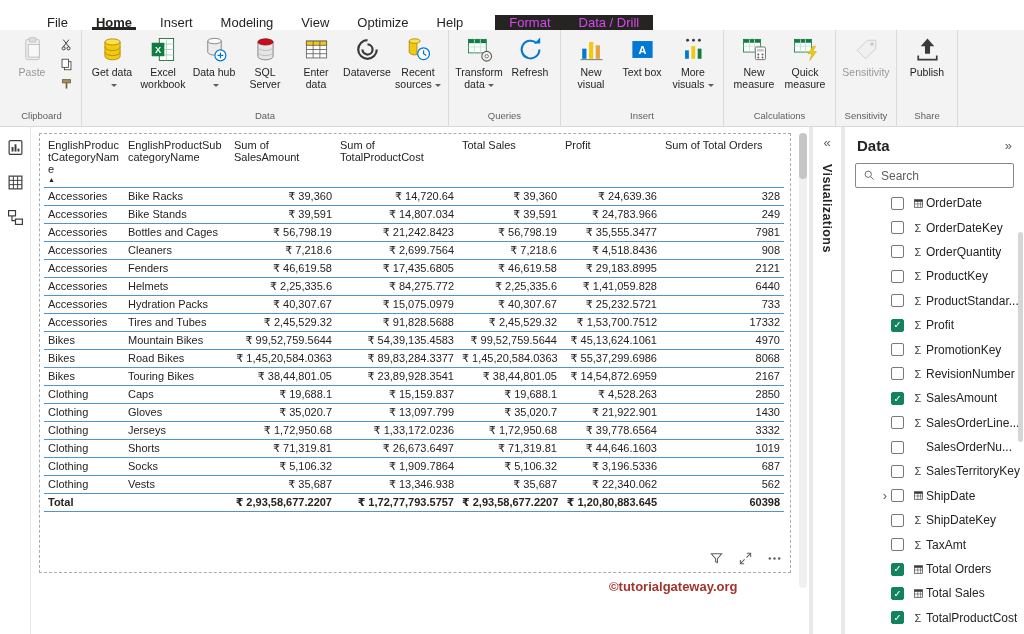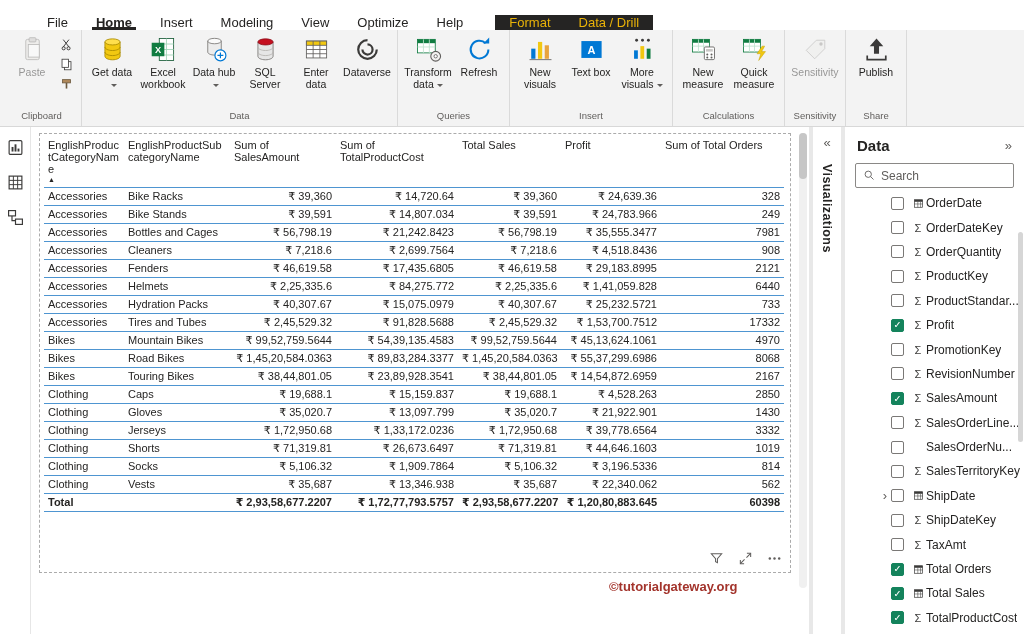--- a/index.html
+++ b/index.html
@@ -5,21 +5,21 @@
   * { box-sizing: border-box; margin: 0; padding: 0; }
   html,body { width:1024px; height:634px; overflow:hidden; }
   body { font-family:"Liberation Sans","DejaVu Sans",sans-serif; color:#252423; background:#fff; }
   .app { position:relative; width:1024px; height:634px; overflow:hidden; background:#fff; }
 
   
   .tabbar { position:absolute; top:0; left:0; right:0; height:30px; display:flex; align-items:flex-end; background:#fff; padding-left:6px; font-size:13px;margin-left:27px; }
   .tab { display:flex; align-items:center; padding:0 14px; position:relative; cursor:default; white-space:nowrap; }
   .tab.active { font-weight:bold; }
   .tab.active::after { content:""; position:absolute; left:10px; right:10px; bottom:0; height:3px; background:var(--underline,#252423); }
-  .tab.dark { background:var(--darktab,#252423); color:#eab308; }
+  .tab.dark { background:var(--darktab,#252423); color:#d946ef; }
   .tab.gapped { margin-left:18px; }
 
   
   .ribbon { position:absolute; top:30px; left:0; right:0; height:97px; background:#f3f3f3; border-bottom:1px solid #d8d8d8; display:flex; align-items:stretch; padding:0 2px; }
   .rgroup { display:flex; flex-direction:column; border-right:1px solid #dadada; padding:3px 5px 0; }
   .rbuttons { flex:1; display:flex; align-items:flex-start; gap:1px; }
   .rbtn { width:50px; display:flex; flex-direction:column; align-items:center; text-align:center; font-size:10.5px; line-height:1.15; padding:3px 1px; border-radius:2px; cursor:default; }
   .rbtn.disabled { opacity:.45; }
   .rbtn .icon svg { width:27px; height:27px; display:block; margin:0 auto 3px; }
   .blabel { display:block; }
@@ -182,20 +182,31 @@
           </div>
           <div class="rbtn">
             <span class="icon">
               <svg viewBox="0 0 32 32">
                 <path d="M16 5a11 11 0 1 0 11 11" fill="none" stroke="#3b3a39" stroke-width="2.6"></path>
                 <path d="M16 10a6 6 0 1 1-6 6" fill="none" stroke="#3b3a39" stroke-width="2.6"></path>
               </svg>
             </span>
             <span class="blabel">Dataverse</span>
           </div>
+          <div class="rbtn">
+            <span class="icon">
+              <svg viewBox="0 0 32 32">
+                <path d="M5 6v13c0 1.9 3 3.4 6.5 3.4.9 0 1.8-.1 2.6-.3V6z" fill="#f2c811" stroke="#a98a00"></path>
+                <ellipse cx="11.5" cy="6" rx="6.5" ry="2.7" fill="#ffdf4d" stroke="#a98a00"></ellipse>
+                <circle cx="22" cy="21" r="7" fill="#fff" stroke="#0078d4" stroke-width="1.5"></circle>
+                <path d="M22 16.8V21l3.2 2.2" fill="none" stroke="#0078d4" stroke-width="1.5"></path>
+              </svg>
+            </span>
+            <span class="blabel">Recent sources<span class="chev"></span></span>
+          </div>
         </div>
         <div class="glabel">Data</div>
       </div>
       <div class="rgroup">
         <div class="rbuttons">
           <div class="rbtn">
             <span class="icon">
               <svg viewBox="0 0 32 32">
                 <rect x="3" y="4" width="21" height="16" fill="#fff" stroke="#107c41"></rect>
                 <rect x="3" y="4" width="21" height="4.5" fill="#107c41"></rect>
@@ -222,21 +233,21 @@
         <div class="rbuttons">
           <div class="rbtn">
             <span class="icon">
               <svg viewBox="0 0 32 32">
                 <rect x="5" y="15" width="5" height="12" fill="#0078d4"></rect>
                 <rect x="13" y="7" width="5" height="20" fill="#f2c811"></rect>
                 <rect x="21" y="11" width="5" height="16" fill="#e8a33d"></rect>
                 <path d="M3 28h26" stroke="#605e5c"></path>
               </svg>
             </span>
-            <span class="blabel">New visuals</span>
+            <span class="blabel">New visual</span>
           </div>
           <div class="rbtn">
             <span class="icon">
               <svg viewBox="0 0 32 32">
                 <rect x="4" y="6" width="24" height="20" fill="#0078d4"></rect>
                 <text x="16" y="21.5" text-anchor="middle" font-size="13" font-weight="bold" fill="#fff" font-family="sans-serif">A</text>
               </svg>
             </span>
             <span class="blabel">Text box</span>
           </div>
@@ -497,21 +508,21 @@
                 <td class="num">₹ 44,646.1603</td>
                 <td class="num">1019</td>
               </tr>
               <tr>
                 <td>Clothing</td>
                 <td>Socks</td>
                 <td class="num">₹ 5,106.32</td>
                 <td class="num">₹ 1,909.7864</td>
                 <td class="num">₹ 5,106.32</td>
                 <td class="num">₹ 3,196.5336</td>
-                <td class="num">814</td>
+                <td class="num">687</td>
               </tr>
               <tr>
                 <td>Clothing</td>
                 <td>Vests</td>
                 <td class="num">₹ 35,687</td>
                 <td class="num">₹ 13,346.938</td>
                 <td class="num">₹ 35,687</td>
                 <td class="num">₹ 22,340.062</td>
                 <td class="num">562</td>
               </tr>

